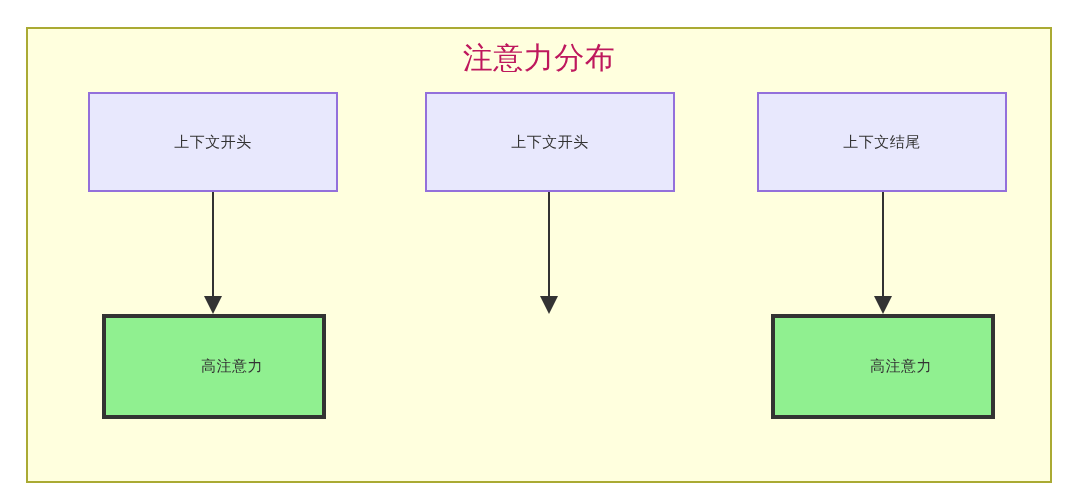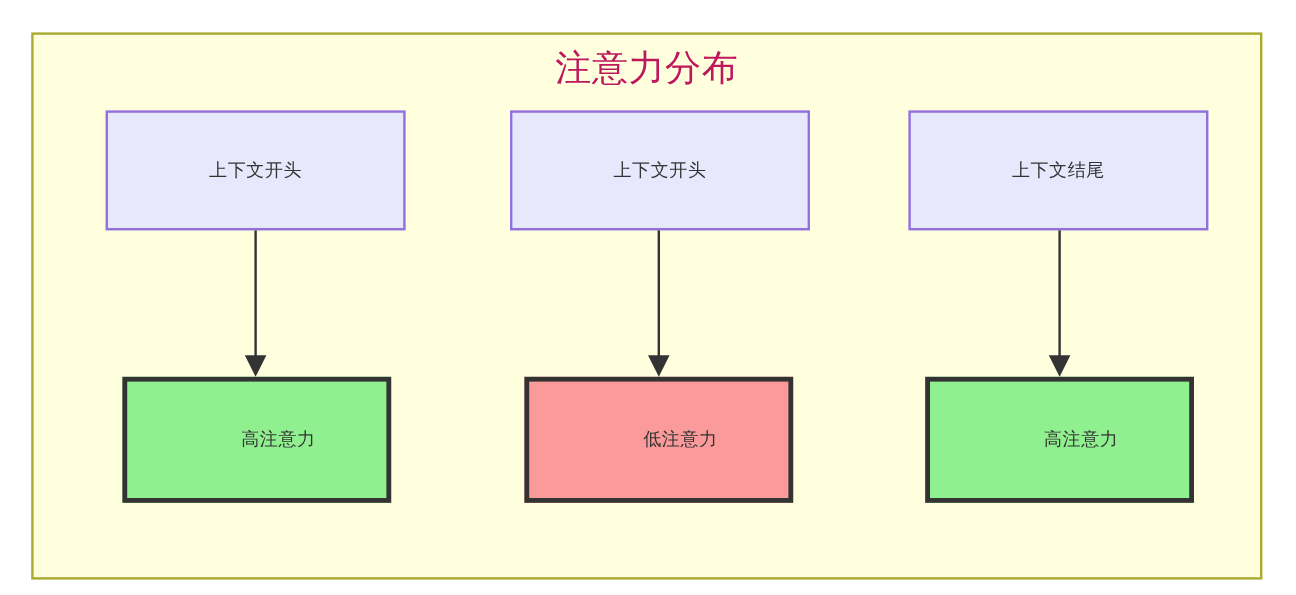--- a/index.html
+++ b/index.html
@@ -113,23 +113,20 @@
   </div>
 
   <div class="node node-source col3-top">
     <span>上下文结尾</span>
   </div>
 
   <div class="node node-result fill-high col1-bot">
     <span>高注意力</span>
   </div>
 
-  <div class="node node-result fill-low col2-bot">
-    <span>低注意力</span>
-  </div>
 
   <div class="node node-result fill-high col3-bot">
     <span>高注意力</span>
   </div>
 
   <svg class="arrow-svg" viewBox="0 0 1080 496">
     <g>
       <line class="arrow-line" x1="213" y1="192" x2="213" y2="303"></line>
       <polygon class="arrow-head" points="213,314 204,296 222,296"></polygon>
     </g>

